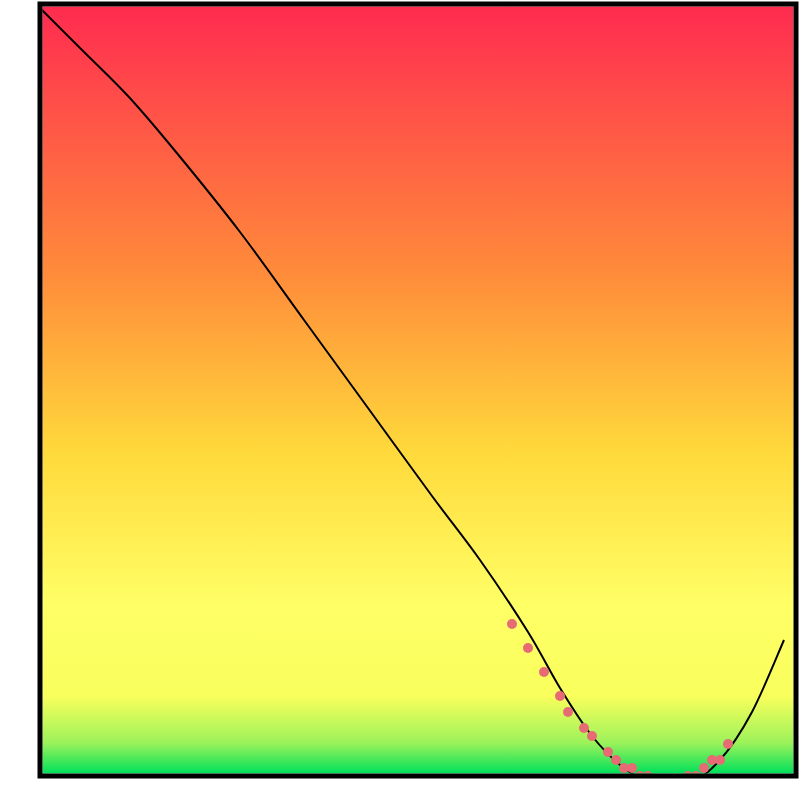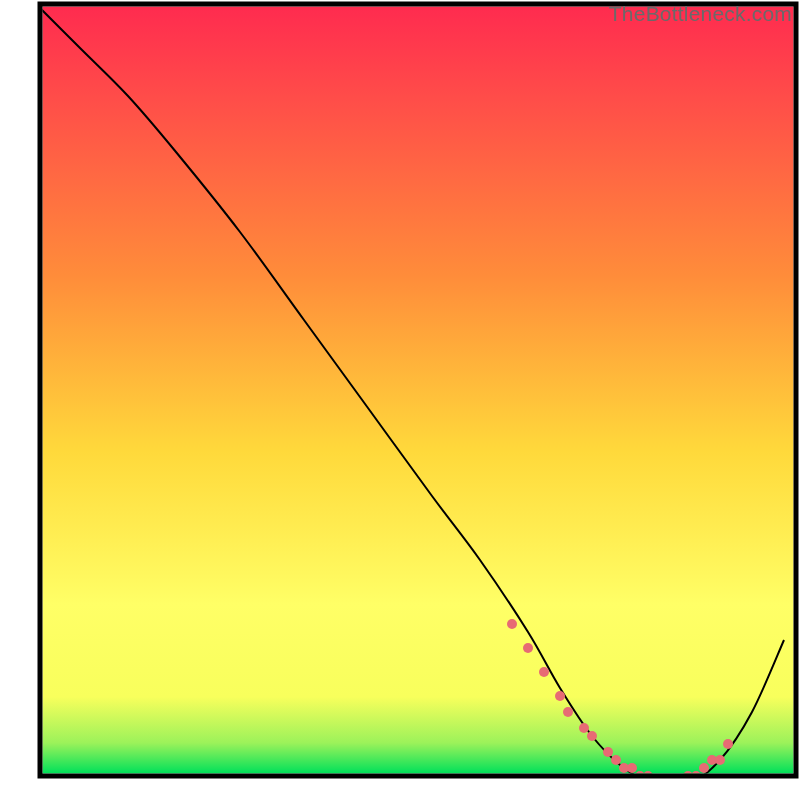--- a/index.html
+++ b/index.html
@@ -26,21 +26,20 @@
     letter-spacing: 0.2px;
   }
   svg {
     display: block;
   }
 </style>
 </head>
 <body>
 
 <div class="frame">
-  <div class="watermark">TheBottleneck.com</div>
 
   <svg id="chart" width="800" height="800" viewBox="0 0 800 800">
     <defs>
       <linearGradient id="bg-grad" x1="0" y1="0" x2="0" y2="1">
         <stop id="g0" offset="0%" stop-color="#ff2b4f"></stop>
         <stop id="g0b" offset="12%" stop-color="#ff4d49"></stop>
         <stop id="g1" offset="35%" stop-color="#ff8c3a"></stop>
         <stop id="g2" offset="58%" stop-color="#ffd93b"></stop>
         <stop id="g2b" offset="78%" stop-color="#ffff66"></stop>
         <stop id="g3" offset="90%" stop-color="#f8ff5c"></stop>

